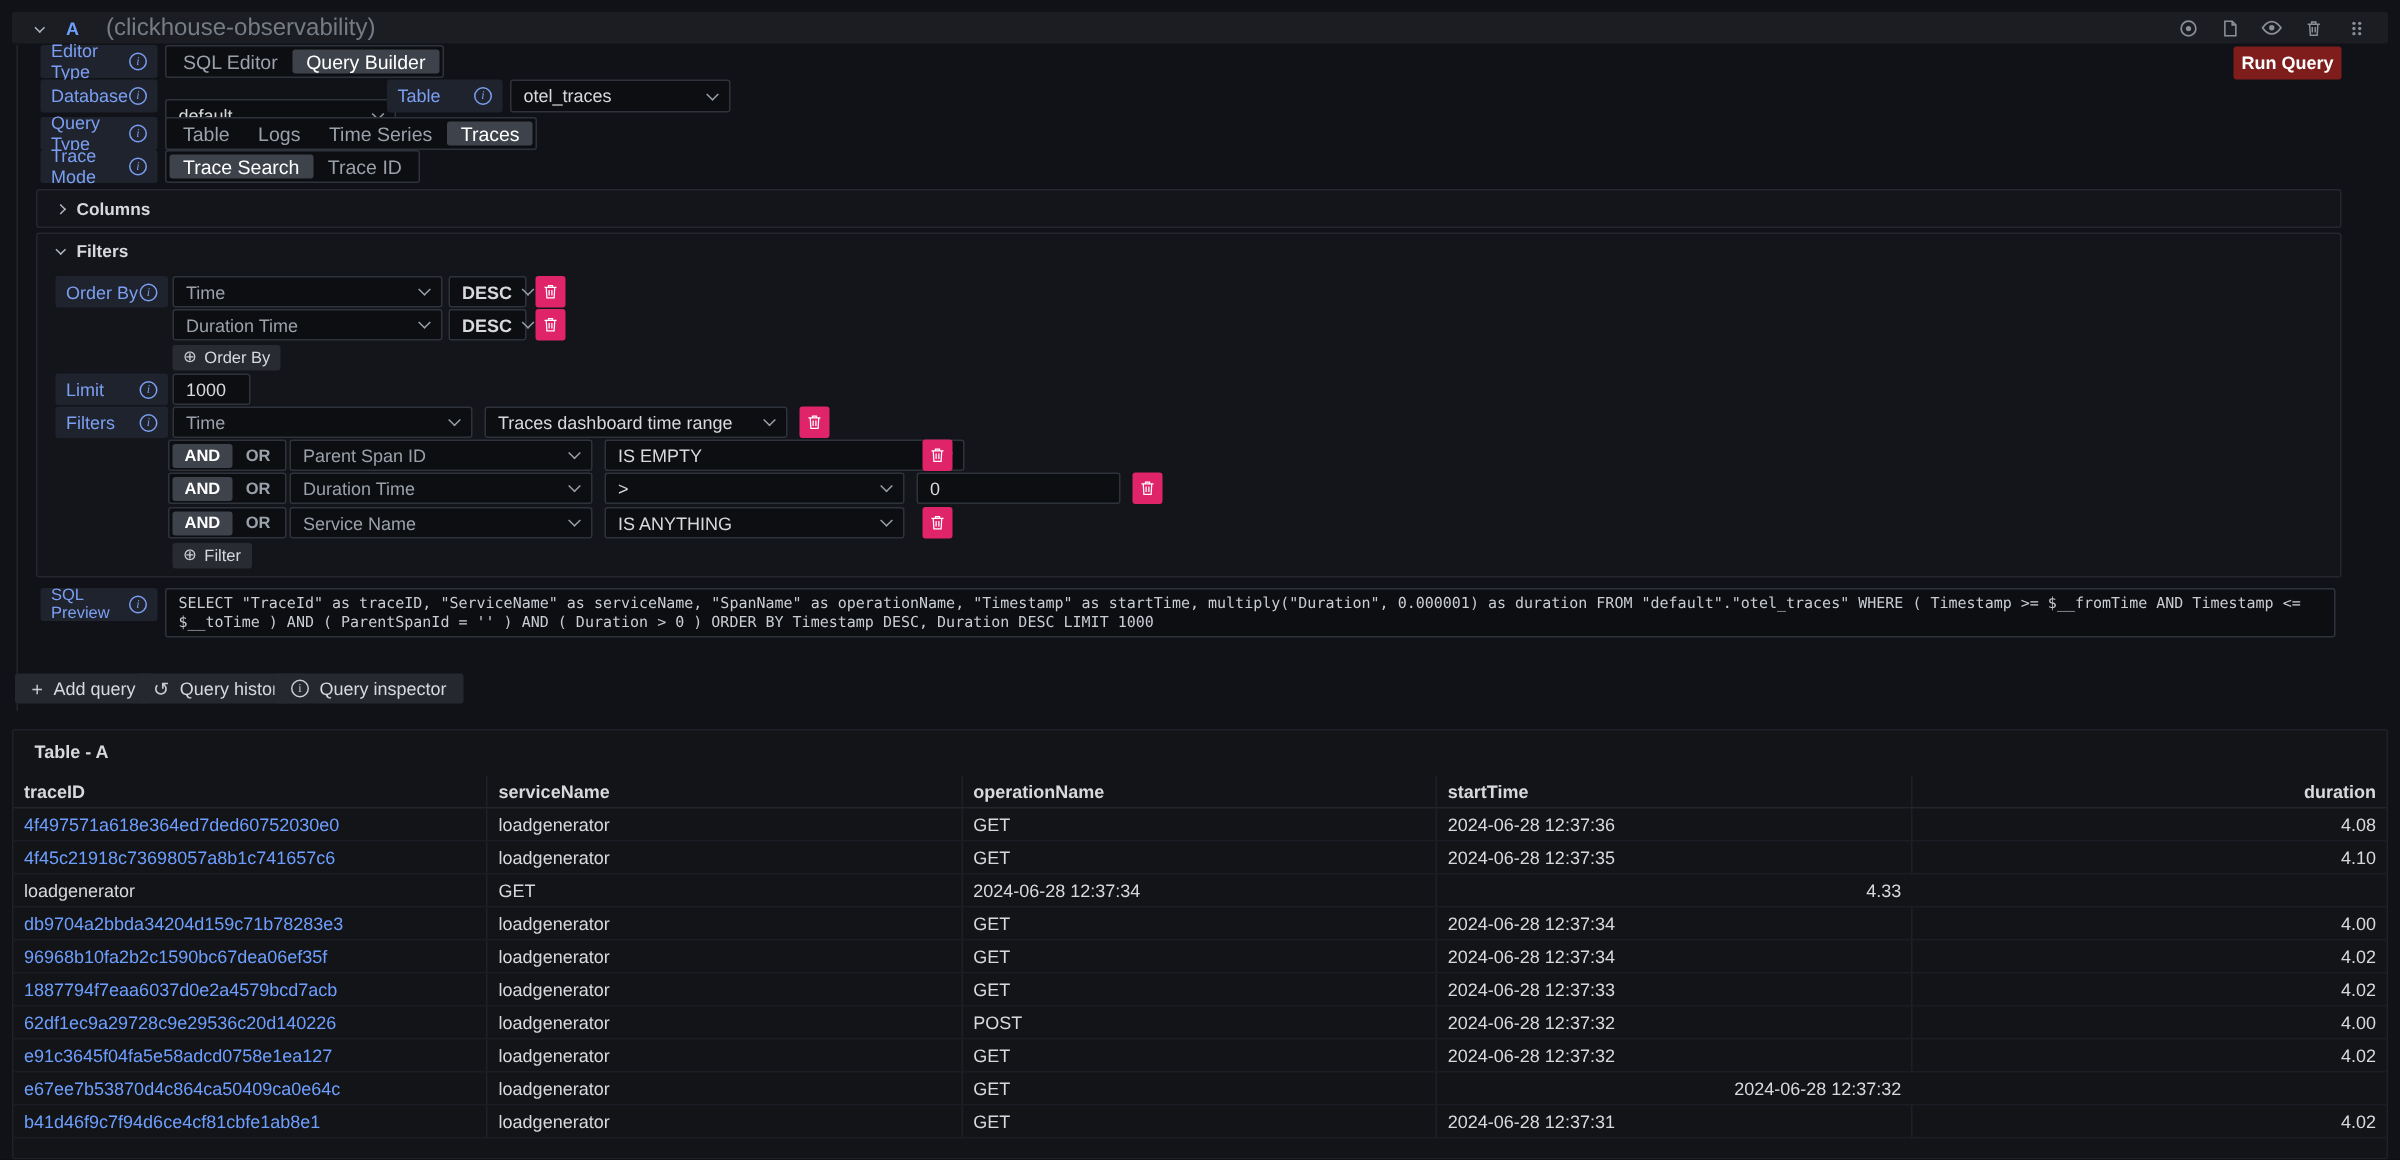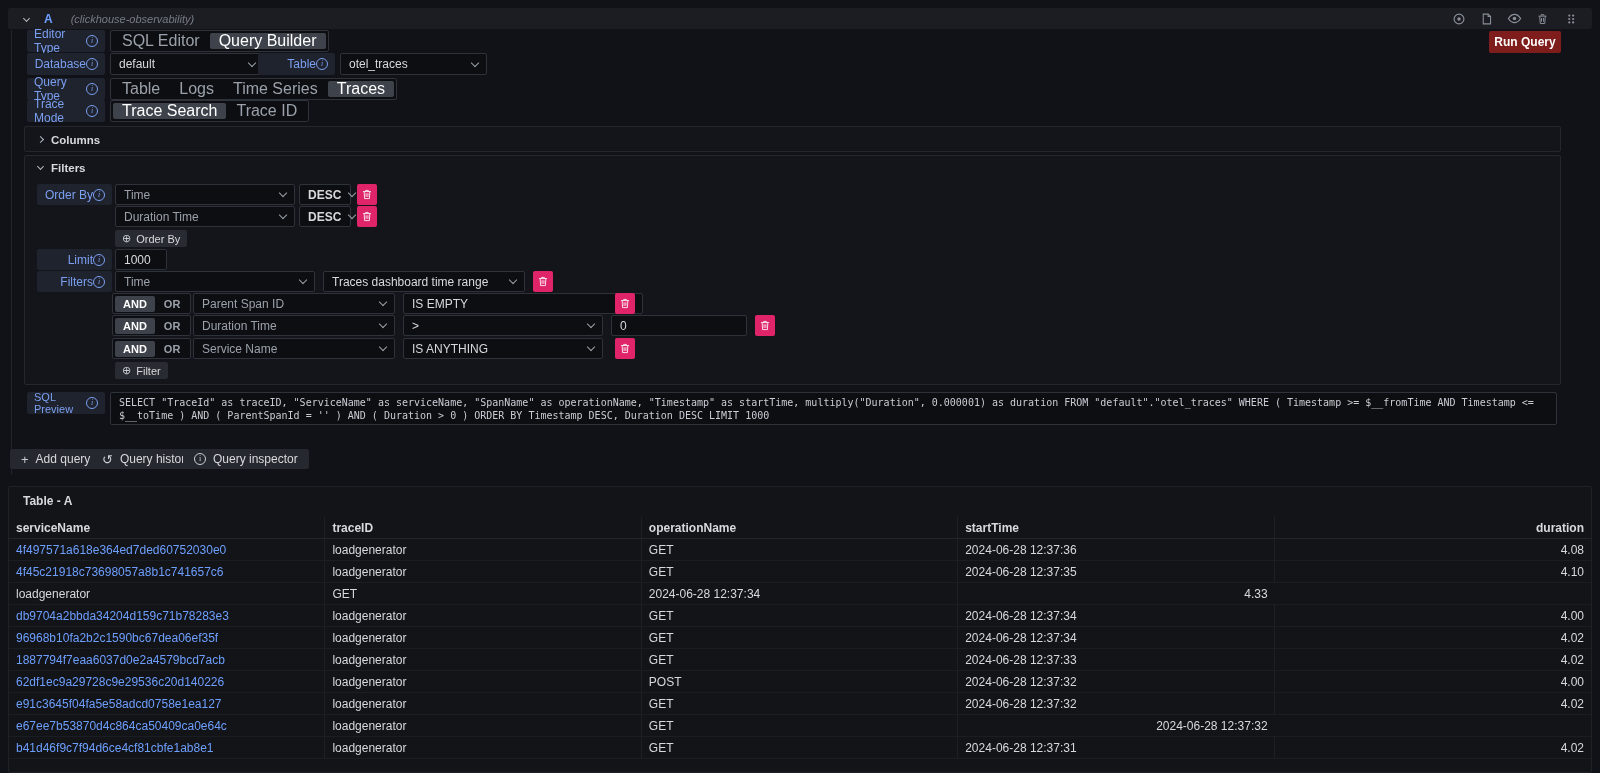--- a/index.html
+++ b/index.html
@@ -4,44 +4,44 @@
 <style>
   *{box-sizing:border-box;margin:0;padding:0}
   html,body{background:#0e0f13}
   #screen{position:relative;width:1600px;height:773px;background:#111217;overflow:hidden;
     font-family:"Liberation Sans",sans-serif;font-size:12px;color:#d8d9dd}
   .abs{position:absolute}
 
   
   .qhead{background:#1b1d23;border-radius:2px;display:flex;align-items:center}
   .refid{color:#6e9fff;font-weight:700;font-size:12px}
-  .dsname{color:#767c85;font-style:italic;font-size:11px}
+  .dsname{color:#767c85;font-size:16px}
   .hicons{display:flex;gap:13px;align-items:center}
   .hicon{width:15px;height:15px;display:flex;align-items:center;justify-content:center;cursor:pointer}
 
   
   .lbl{background:#1f232d;color:#7b9ff2;font-size:12px;font-weight:500;display:flex;align-items:center;
-       justify-content:flex-end;padding:0 7px;border-radius:2px}
+       justify-content:space-between;padding:0 7px;border-radius:2px}
   .info{width:12px;height:12px;min-width:12px;border:1px solid #7b9ff2;border-radius:50%;color:#7b9ff2;
         font-size:8px;line-height:10px;text-align:center;font-style:italic;
         font-family:"Liberation Serif",serif}
   .sel,.input{background:#0d0e12;border:1px solid #2e323a;border-radius:2px;display:flex;align-items:center;
        justify-content:space-between;padding:0 8px;color:#d8d9dd;font-size:12px}
   .sel .muted{color:#9aa1aa}
   .sel .strong{font-weight:600}
   .chev{width:6px;height:6px;border-right:1.3px solid #9aa1aa;border-bottom:1.3px solid #9aa1aa;
         transform:rotate(45deg);margin-top:-3px;flex:none;margin-left:8px}
   .cv{display:inline-block;width:5px;height:5px;border-right:1.4px solid #b3b8c0;border-bottom:1.4px solid #b3b8c0}
   .cv.down{transform:rotate(45deg)}
   .cv.right{transform:rotate(-45deg)}
 
   .rgroup{display:flex;align-items:center;background:#0d0e12;border:1px solid #2e323a;border-radius:2px;
           padding:2px;height:22px;gap:1px}
   .ropt{height:16px;display:flex;align-items:center;padding:0 9px;border-radius:2px;color:#9aa1aa;
-        font-size:16px;cursor:pointer;white-space:nowrap}
+        font-size:13px;cursor:pointer;white-space:nowrap}
   .ropt.on{background:#3e424a;color:#fff;font-weight:400}
   .conj .ropt{padding:0 8px;font-size:11px;font-weight:700}
 
   .trash{background:#e0246a;border-radius:2px;display:flex;align-items:center;justify-content:center;cursor:pointer}
   .add-btn{background:#282b31;border-radius:2px;display:inline-flex;align-items:center;gap:5px;
            padding:0 7px;height:17px;font-size:11px;font-weight:500;color:#d8d9dd;cursor:pointer}
   .pc{font-size:11px;color:#c9ccd2;line-height:11px}
 
   .secbox{background:#13151b;border:1px solid #24272e;border-radius:2px}
   .sectitle{font-size:11.5px;font-weight:700;color:#d8d9dd}
@@ -125,21 +125,21 @@
   </div>
   <div class="abs rgroup" style="left:110px;top:30px">
     <div class="ropt">SQL Editor</div>
     <div class="ropt on">Query Builder</div>
   </div>
 
   <div class="abs lbl" style="left:27px;top:53px;width:78px;height:22px">
     <span>Database</span>
     <span class="info">i</span>
   </div>
-  <div class="abs sel" style="left:110px;top:53px;width:154px;height:22px">
+  <div class="abs sel" style="left:110px;top:66px;width:154px;height:22px">
     <span>default</span>
     <span class="chev"></span>
   </div>
   <div class="abs lbl" style="left:258px;top:53px;width:77px;height:22px">
     <span>Table</span>
     <span class="info">i</span>
   </div>
   <div class="abs sel" style="left:340px;top:53px;width:147px;height:22px">
     <span>otel_traces</span>
     <span class="chev"></span>
@@ -313,22 +313,22 @@
   <div class="abs f-btn" style="left:183px;top:449px">
     <span class="info" style="border-color:#c9ccd2;color:#c9ccd2;font-style:normal">i</span>
     <span>Query inspector</span>
   </div>
 
   <div class="abs tpanel" style="left:8px;top:486px;width:1584px;height:287px">
     <div class="abs ttitle" style="left:14px;top:7px">Table - A</div>
 
     <div class="abs" style="left:0;top:30px;right:0">
       <div class="trow head">
+        <div class="tcell">traceID</div>
         <div class="tcell">serviceName</div>
-        <div class="tcell">traceID</div>
         <div class="tcell">operationName</div>
         <div class="tcell">startTime</div>
         <div class="tcell">duration</div>
       </div>
 
       <div class="trow">
         <div class="tcell link">4f497571a618e364ed7ded60752030e0</div>
         <div class="tcell">loadgenerator</div>
         <div class="tcell">GET</div>
         <div class="tcell">2024-06-28 12:37:36</div>

